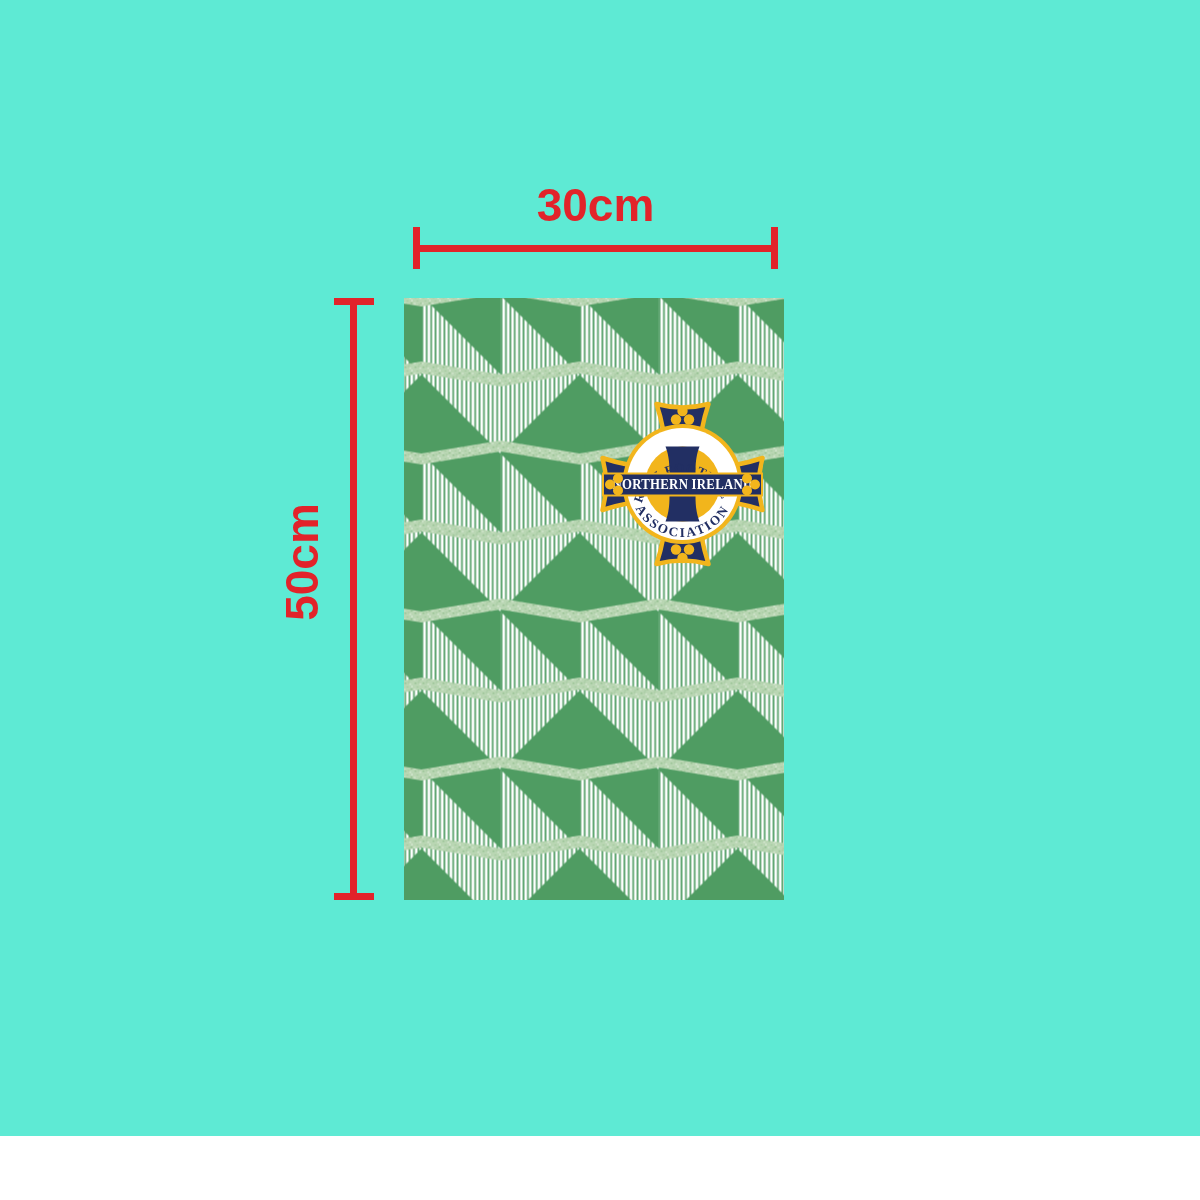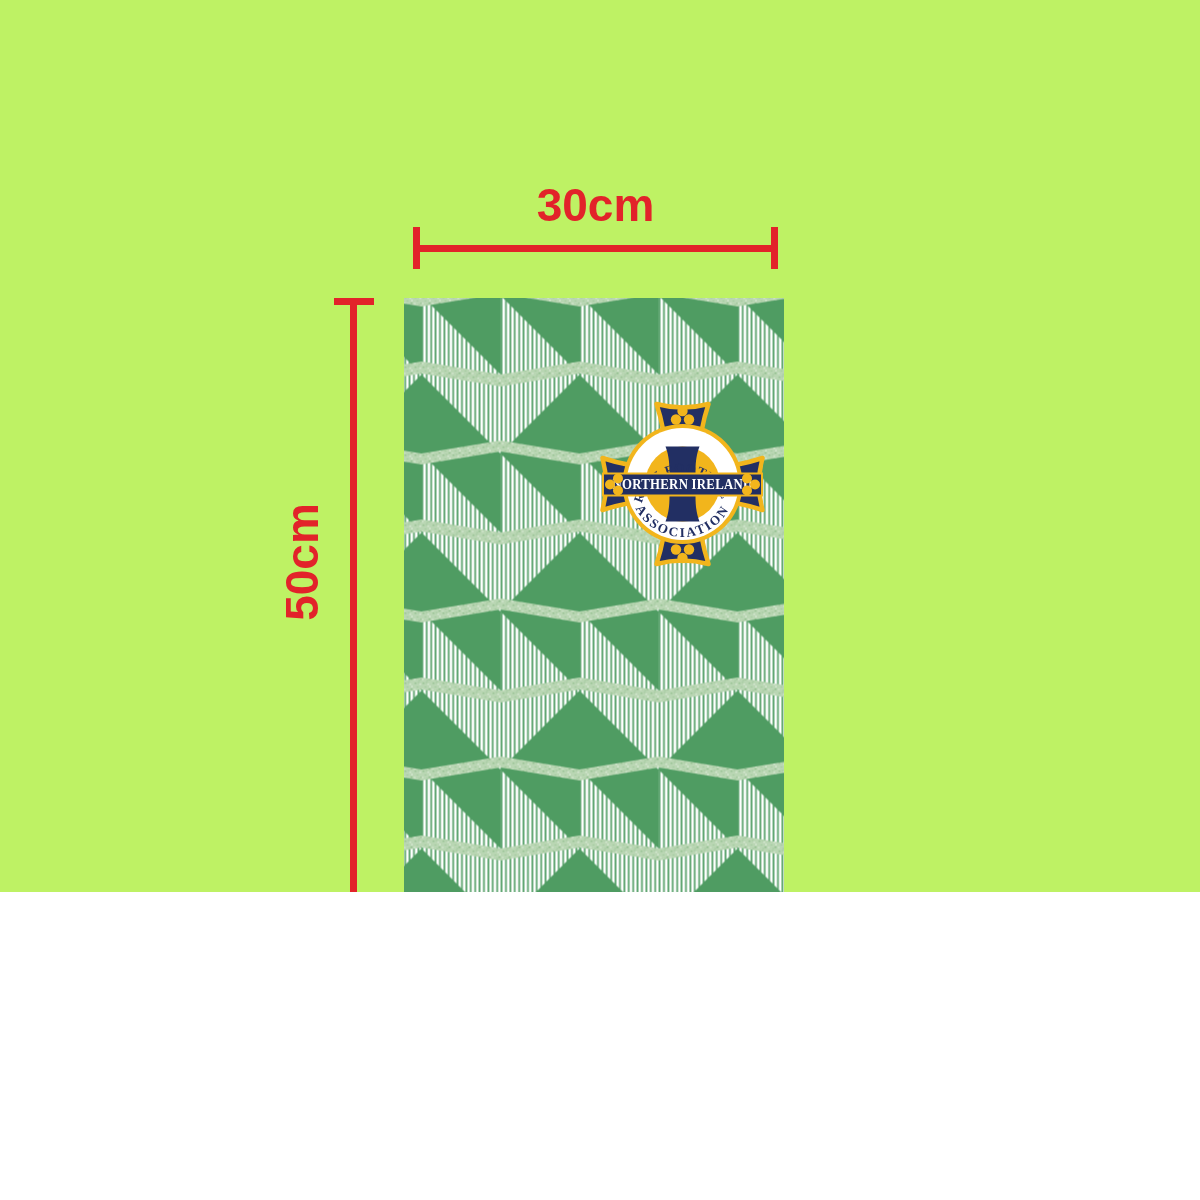--- a/index.html
+++ b/index.html
@@ -1,19 +1,19 @@
 <!DOCTYPE html>
 <html><head>
 <meta charset="utf-8">
 <style>
   html,body{margin:0;padding:0;}
   .page{
     position:relative;
-    width:1200px;height:892px;
-    background:#bef264;
+    width:1200px;height:1136px;
+    background:#5eead4;
     font-family:"Liberation Sans", sans-serif;
     overflow:hidden;
   }
   .dim{position:absolute;background:#e2232a;}
   .dim-label{
     position:absolute;
     color:#e2232a;
     font-weight:bold;
     font-size:46px;
     letter-spacing:0px;

